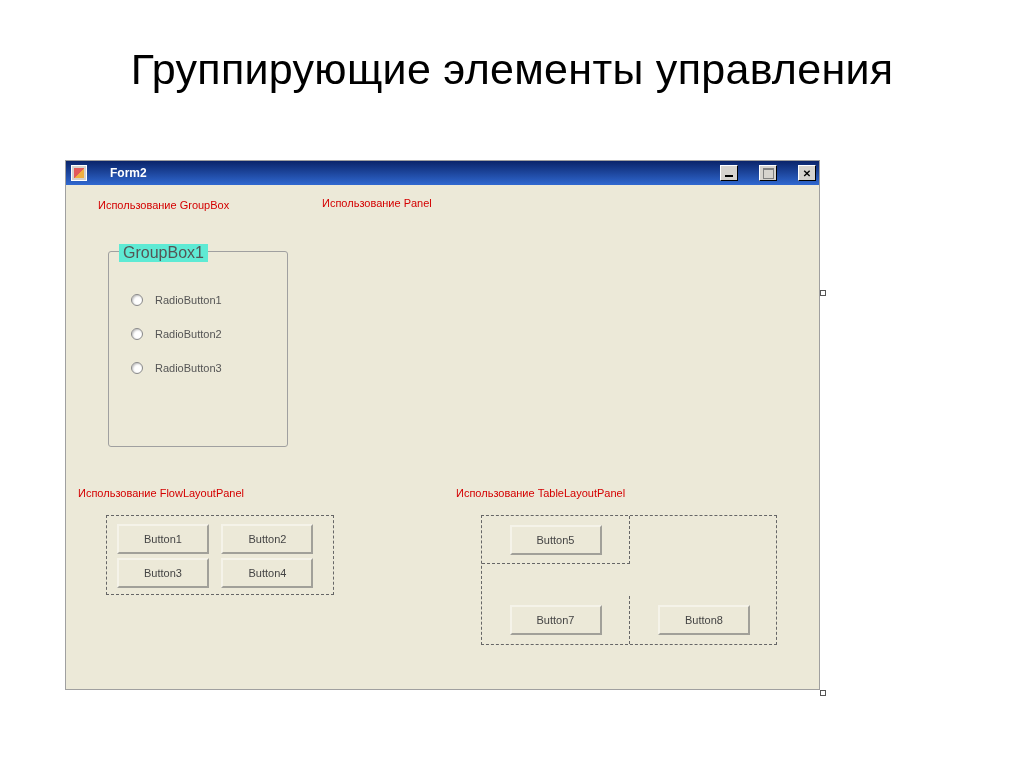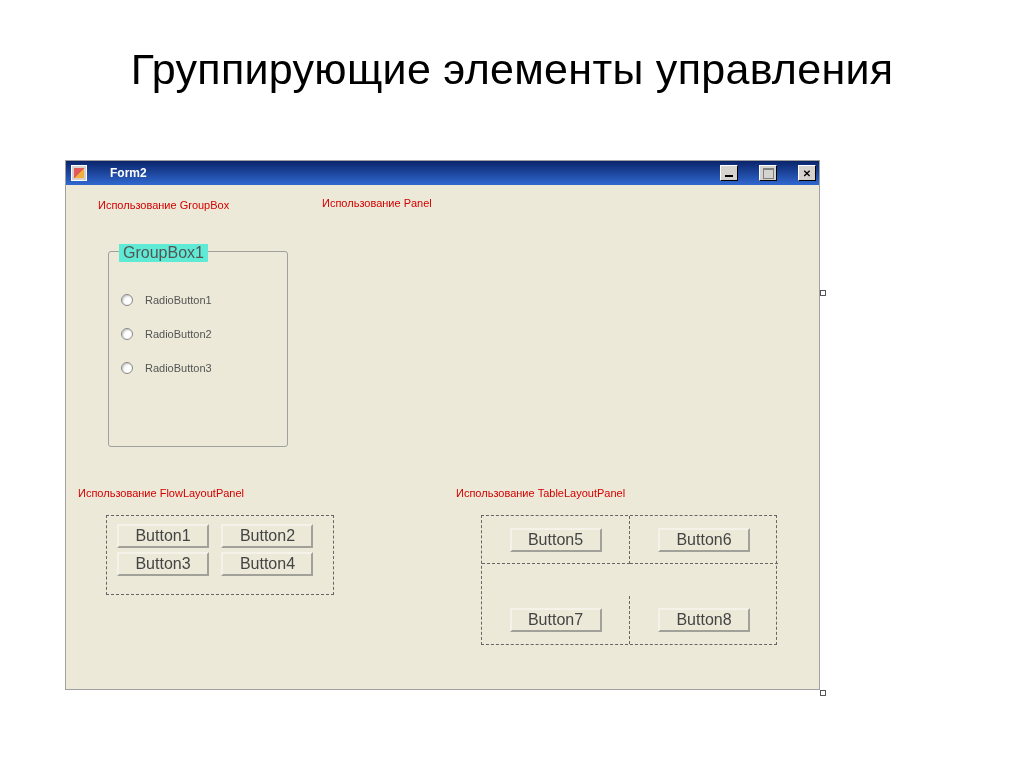--- a/index.html
+++ b/index.html
@@ -111,21 +111,21 @@
     background: #5eead4;
     padding: 0 4px;
     font-size: 16px;
     color: #555;
   }
   .radio {
     display: flex;
     align-items: center;
     font-size: 11px;
     color: #555;
-    margin: 0 0 22px 12px;
+    margin: 0 0 22px 22px;
   }
   .radio .dot {
     width: 12px;
     height: 12px;
     border-radius: 50%;
     background: #fff;
     border: 1px solid #888;
     margin-right: 12px;
     box-shadow: inset 1px 1px 2px rgba(0,0,0,.25);
   }
@@ -162,24 +162,24 @@
   .tablelayout .cell {
     position: absolute;
     border-right: 1px dashed #666;
     border-bottom: 1px dashed #666;
     display: flex;
     align-items: center;
     justify-content: center;
   }
   .wfbtn {
     width: 92px;
-    height: 24px;
+    height: 30px;
     background: #ece9d8;
     border: 2px outset #f5f3e9;
-    font-size: 16px;
+    font-size: 11px;
     color: #444;
     cursor: default;
     display: inline-flex;
     align-items: center;
     justify-content: center;
     margin: 2px 4px;
   }
   .tablelayout .wfbtn { margin: 0; }
   .resize-handle {
     position: absolute;
@@ -235,23 +235,20 @@
       <span class="wfbtn">Button1</span>
       <span class="wfbtn">Button2</span>
       <span class="wfbtn">Button3</span>
       <span class="wfbtn">Button4</span>
     </div>
 
     <div class="tablelayout" style="left:415px; top:330px; width:296px; height:130px;">
       <div class="cell" style="left:0; top:0; width:148px; height:48px;">
         <span class="wfbtn">Button5</span>
       </div>
-      <div class="cell" style="left:148px; top:0; width:148px; height:48px; border-right:none;">
-        <span class="wfbtn">Button6</span>
-      </div>
       <div class="cell" style="left:0; top:80px; width:148px; height:48px; border-bottom:none;">
         <span class="wfbtn">Button7</span>
       </div>
       <div class="cell" style="left:148px; top:80px; width:148px; height:48px; border-right:none; border-bottom:none;">
         <span class="wfbtn">Button8</span>
       </div>
     </div>
 
   </div>
 </div>

